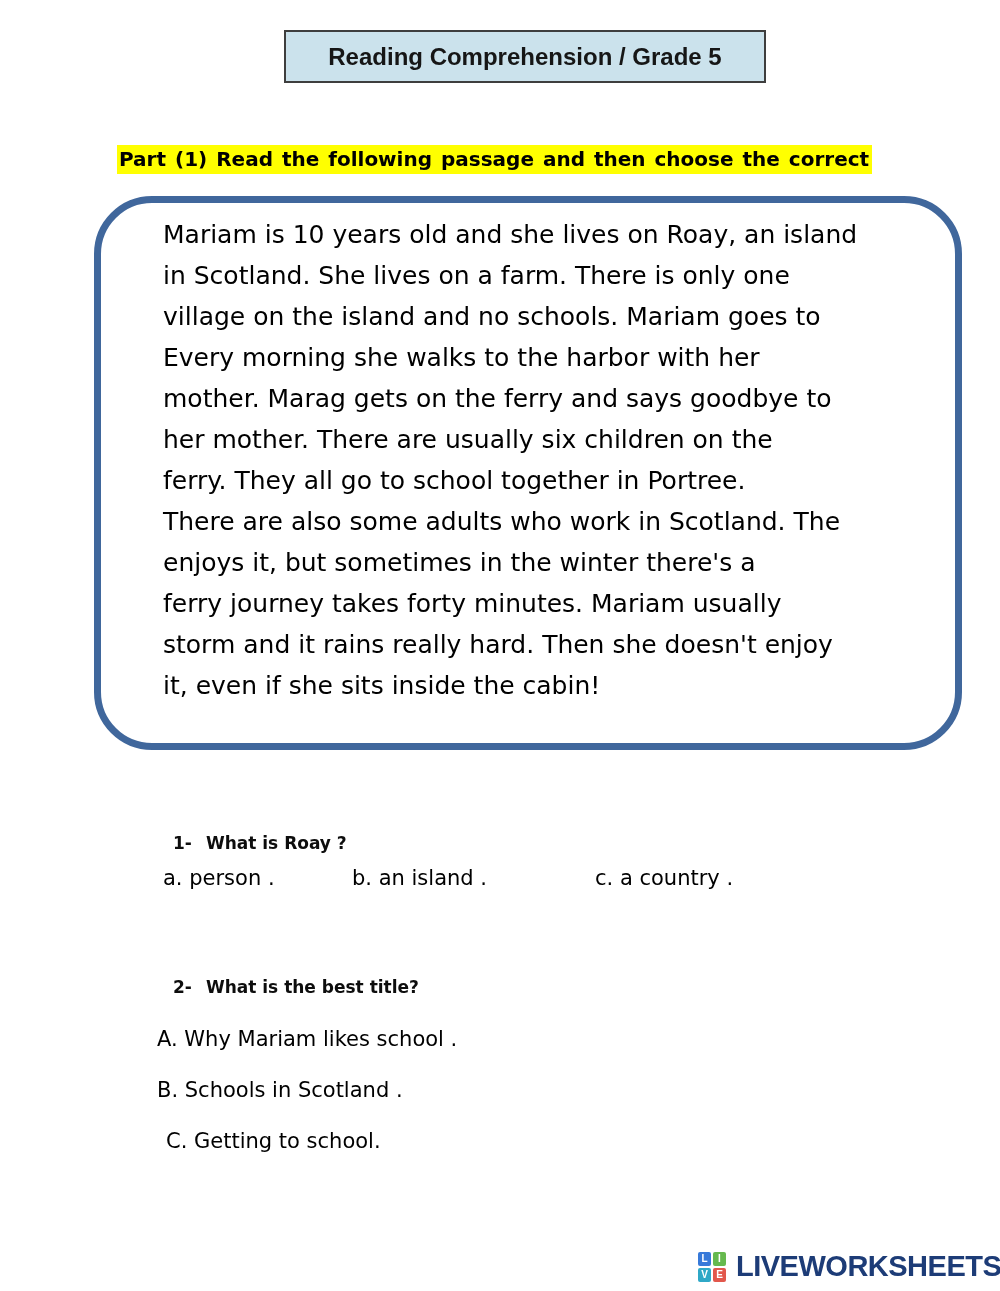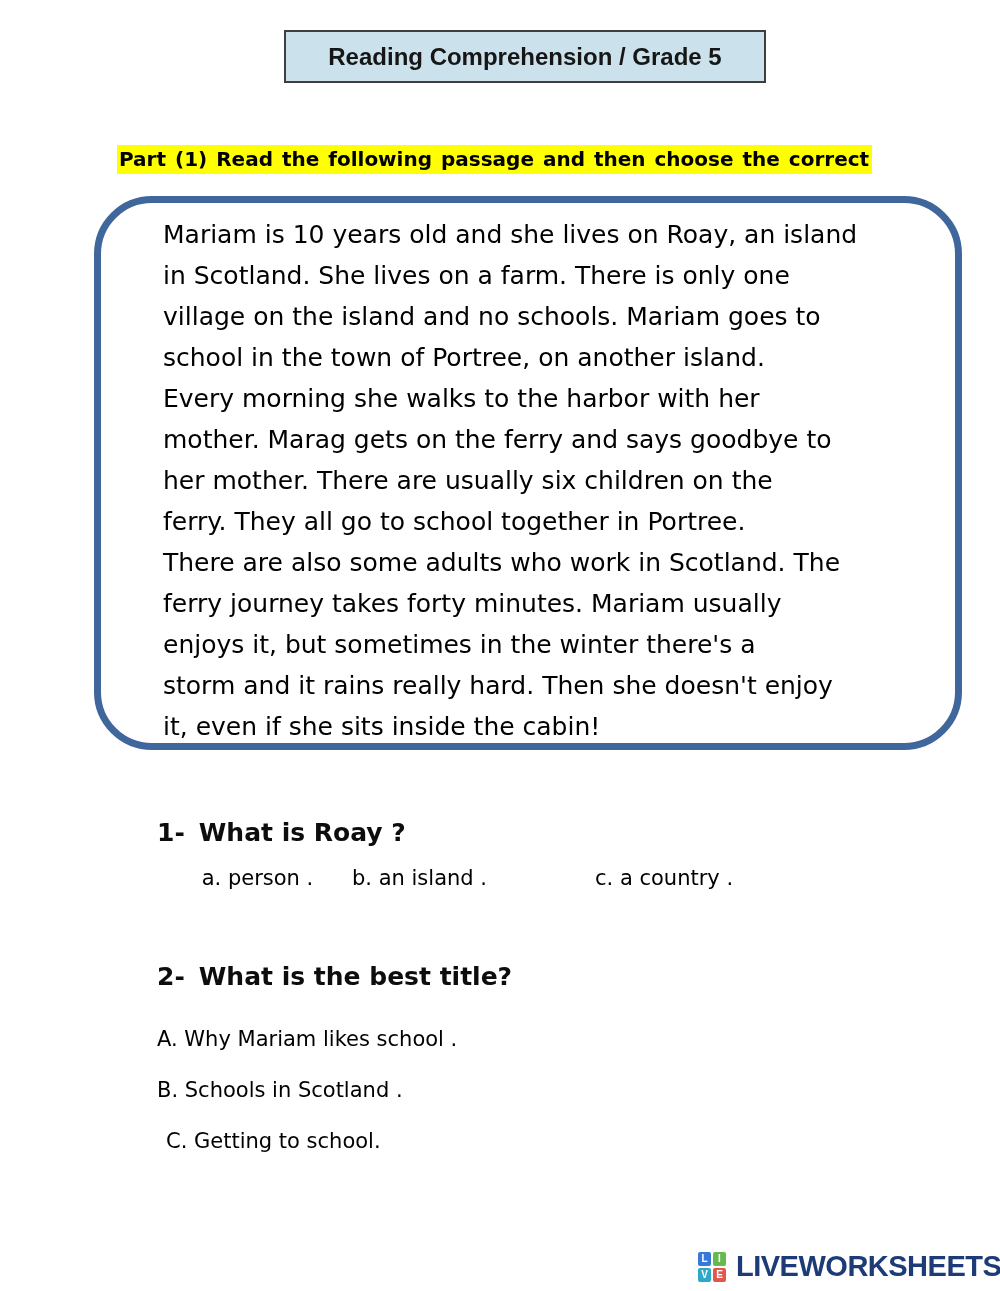--- a/index.html
+++ b/index.html
@@ -41,31 +41,31 @@
     overflow:hidden;
     background:#fff;
   }
   .passage-line {
     font-size:25px; line-height:41px; color:#000;
     white-space:nowrap; letter-spacing:0px;
   }
 
   
   .q-header {
-    position:absolute; left:157px;
-    font-weight:bold; font-size:25px; color:#0d0d0d;
+    position:absolute; left:173px;
+    font-weight:bold; font-size:17px; color:#0d0d0d;margin-top:15px;
   }
   .q-header .q-num { margin-right:14px; }
   .q1-header { top:818px; }
   .q1-options {
     position:absolute; left:163px; top:866px;
     font-size:21px; white-space:nowrap;
   }
   .q1-options .opt { display:inline-block; cursor:pointer; }
-  .q1-options .opt-a { width:189px;text-align:center; }
+  .q1-options .opt-a { width:189px; }
   .q1-options .opt-b { width:243px; }
 
   .q2-header { top:962px; }
   .q2-options {
     position:absolute; left:157px; top:1011px;
     font-size:21px;
   }
   .q2-options .opt { display:block; margin-bottom:27px; cursor:pointer;margin-top:16px; }
   .q2-options .opt-indent { margin-left:9px; }
 
@@ -103,28 +103,27 @@
 <div class="instructions">
   <span class="instr-line">
     <span class="hl" style="background-color: rgb(255, 255, 0);">Part (1) Read the following passage and then choose the correct</span>
   </span>
 </div>
 
 <div class="passage-box" style="border-color: rgb(64, 103, 156);">
   <div class="passage-line">Mariam is 10 years old and she lives on Roay, an island</div>
   <div class="passage-line">in Scotland. She lives on a farm. There is only one</div>
   <div class="passage-line">village on the island and no schools. Mariam goes to</div>
-  <div class="passage-line">school in the town of Portree, on another island.</div>
   <div class="passage-line">Every morning she walks to the harbor with her</div>
   <div class="passage-line">mother. Marag gets on the ferry and says goodbye to</div>
   <div class="passage-line">her mother. There are usually six children on the</div>
   <div class="passage-line">ferry. They all go to school together in Portree.</div>
   <div class="passage-line">There are also some adults who work in Scotland. The</div>
+  <div class="passage-line">enjoys it, but sometimes in the winter there's a</div>
   <div class="passage-line">ferry journey takes forty minutes. Mariam usually</div>
-  <div class="passage-line">enjoys it, but sometimes in the winter there's a</div>
   <div class="passage-line">storm and it rains really hard. Then she doesn't enjoy</div>
   <div class="passage-line">it, even if she sits inside the cabin!</div>
 </div>
 
 <div class="q-header q1-header">
   <span class="q-num">1-</span><span>What is Roay ?</span>
 </div>
 <div class="q1-options">
   <span class="opt opt-a">a. person .</span><span class="opt opt-b">b. an island .</span><span class="opt opt-c">c. a country .</span>
 </div>

